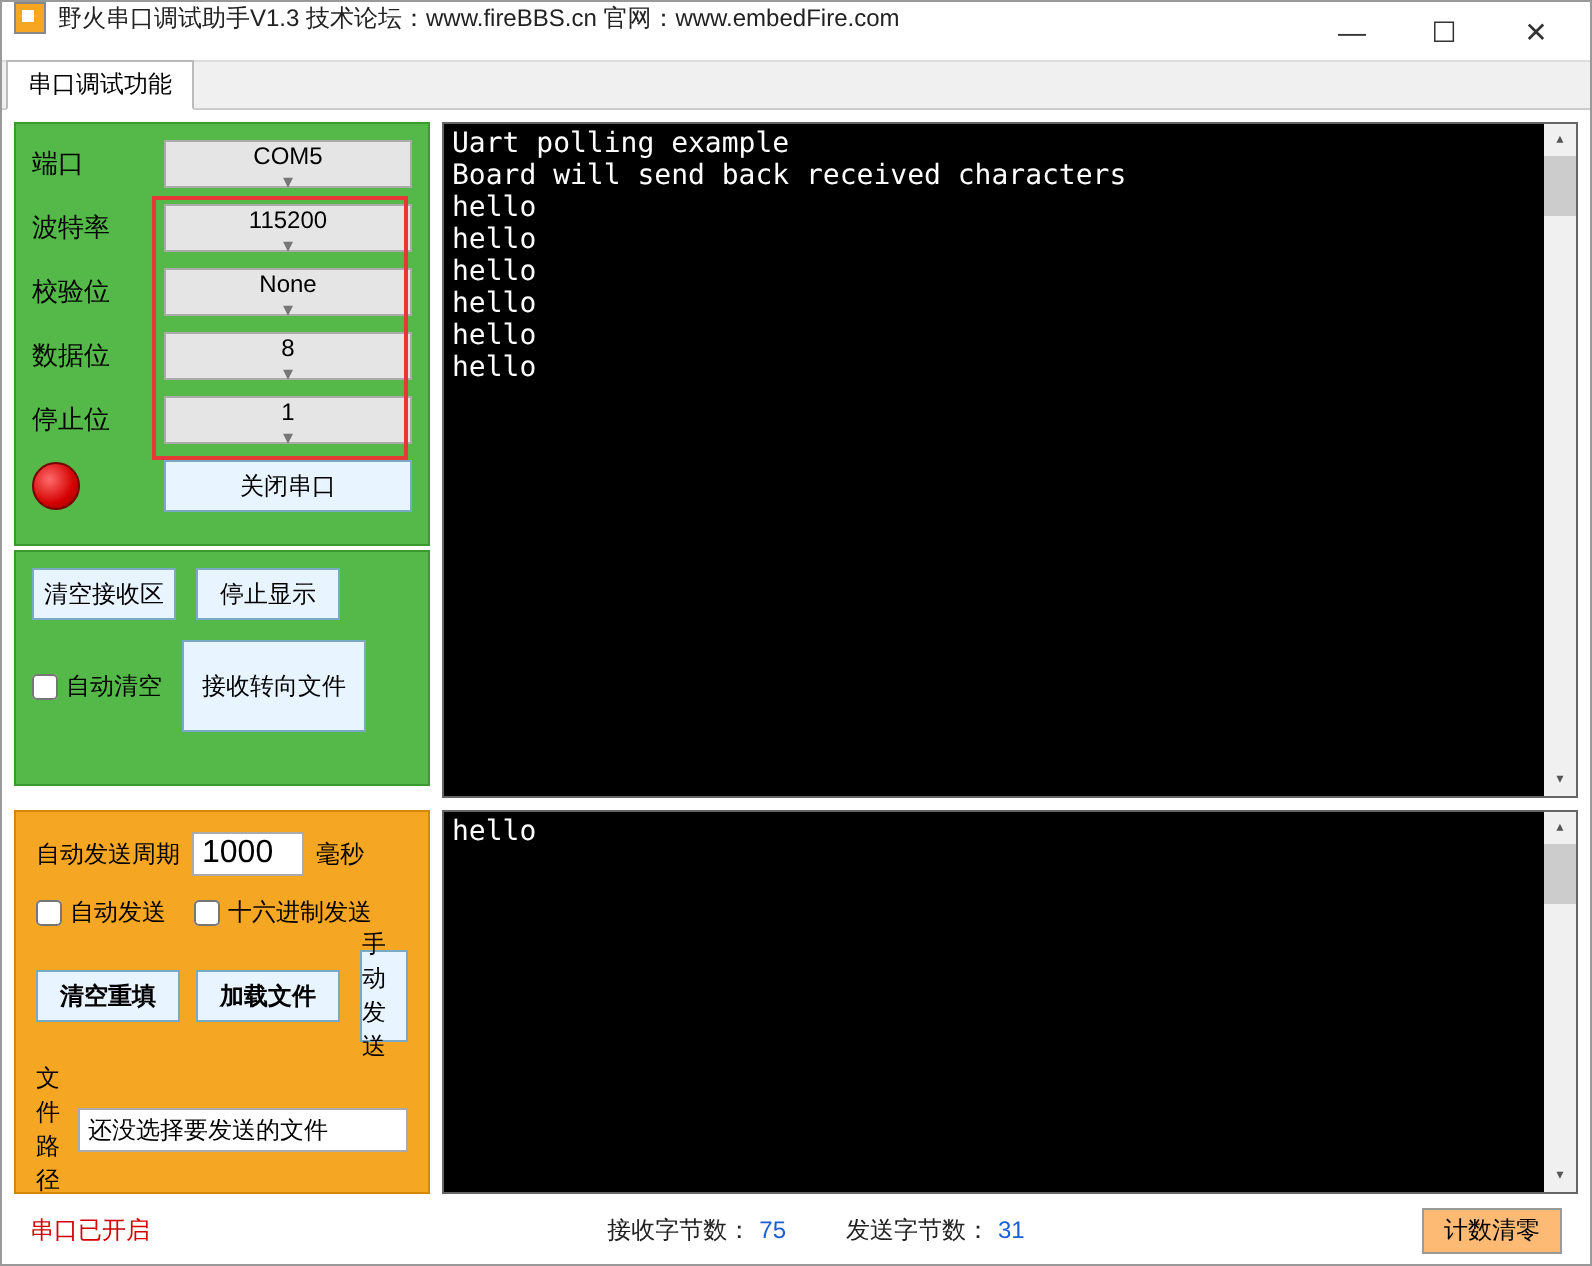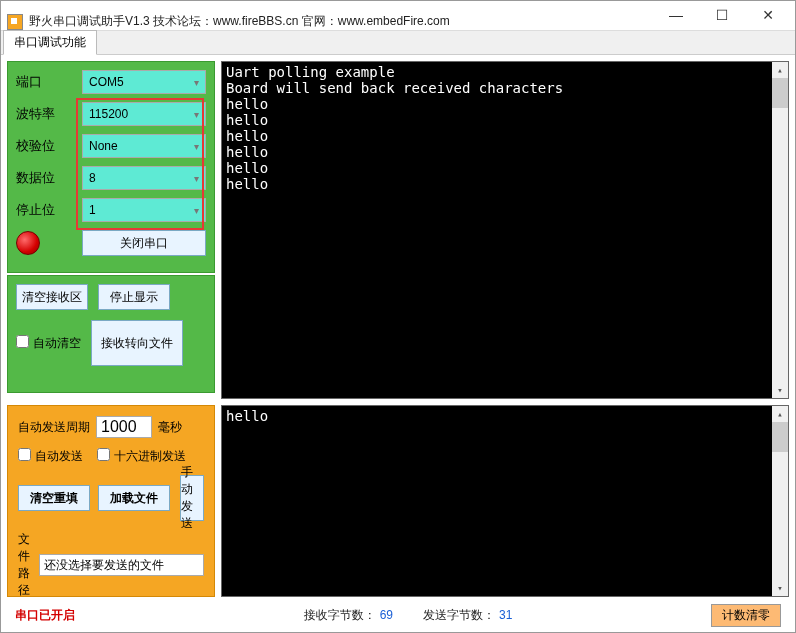--- a/index.html
+++ b/index.html
@@ -1,59 +1,59 @@
 <!DOCTYPE html>
 <html><head>
 <meta charset="utf-8">
 <style>
 * { box-sizing: border-box; margin: 0; padding: 0; }
 body { font-family: "Microsoft YaHei", SimSun, sans-serif; font-size: 12px; background: #fff; width: 796px; height: 633px; overflow: hidden; border: 1px solid #999; }
-.titlebar { height: 30px; background: #fff; display: flex; align-items: flex-end; padding: 0 4px; border-bottom: 1px solid #ddd; }
+.titlebar { height: 30px; background: #fff; display: flex; align-items: flex-start; padding: 0 4px; border-bottom: 1px solid #ddd; }
 .titlebar .icon { width: 16px; height: 16px; background: #f6a623; margin: 0 6px 0 2px; border: 1px solid #888; position: relative; }
 .titlebar .icon::after { content: ""; position: absolute; top: 3px; left: 3px; width: 6px; height: 6px; background: #fff; }
 .titlebar .title-text { font-size: 12px; color: #222; }
 .titlebar .spacer { flex: 1; }
 .winbtn { width: 46px; height: 30px; display: flex; align-items: center; justify-content: center; color: #333; font-size: 14px; font-family: sans-serif; }
 .tabbar { height: 24px; display: flex; align-items: flex-end; padding-left: 2px; background: #f0f0f0; border-bottom: 1px solid #ccc; }
 .tab { background: #fff; border: 1px solid #bbb; border-bottom: 1px solid #fff; padding: 3px 10px; font-size: 12px; position: relative; top: 1px; margin-top: 31px; }
 .content { padding: 6px; display: flex; flex-direction: column; gap: 6px; }
 .row1 { display: flex; gap: 6px; height: 338px; }
 .left-col { width: 208px; display: flex; flex-direction: column; gap: 2px; }
 .panel-green { background: #54b948; border: 1px solid #3a9a30; padding: 8px; }
 .port-panel { height: 212px; position: relative; }
 .port-grid { display: grid; grid-template-columns: 60px 1fr; gap: 8px 6px; align-items: center; }
 .port-grid .lbl { color: #000; font-size: 13px; }
-.select { height: 24px; background: #5eead4; border: 1px solid #aaa; display: flex; align-items: center; padding: 0 6px; justify-content: space-between; font-size: 12px; }
+.select { height: 24px; background: #e5e5e5; border: 1px solid #aaa; display: flex; align-items: center; padding: 0 6px; justify-content: space-between; font-size: 12px; flex-direction: column; }
 .select .chev { color: #777; font-size: 10px; }
 .red-dot { width: 24px; height: 24px; border-radius: 50%; background: radial-gradient(circle at 35% 35%, #ff6b6b, #d40000 60%, #8a0000); border: 1px solid #700; }
 .highlight-box { position: absolute; border: 2px solid #e53935; pointer-events: none; }
 .btn { background: #e8f4ff; border: 1px solid #7aa9c4; height: 26px; display: flex; align-items: center; justify-content: center; font-size: 12px; cursor: pointer; }
 .btn-sm { width: 72px; }
 .rx-panel { height: 118px; }
 .rx-top { display: flex; gap: 10px; margin-bottom: 10px; }
 .rx-bot { display: flex; gap: 10px; align-items: center; }
 .rx-checks { display: flex; flex-direction: column; gap: 10px; }
-.chk { display: flex; align-items: flex-start; gap: 4px; font-size: 12px; color: #000; }
+.chk { display: flex; align-items: center; gap: 4px; font-size: 12px; color: #000; }
 .chk input { width: 13px; height: 13px; margin: 0; }
 .terminal { flex: 1; background: #000; color: #fff; font-family: "NSimSun", "SimSun", monospace; font-size: 14px; padding: 2px 4px; white-space: pre; overflow: hidden; position: relative; border: 1px solid #666; }
 .scrollbar-v { position: absolute; right: 0; top: 0; width: 16px; height: 100%; background: #f0f0f0; }
 .scrollbar-v .thumb { position: absolute; top: 0; width: 100%; height: 30px; background: #ccc; }
 .scrollbar-v .arr { position: absolute; width: 100%; height: 16px; display: flex; align-items: center; justify-content: center; font-size: 9px; color: #555; }
 .row2 { display: flex; gap: 6px; height: 192px; }
 .panel-orange { background: #f5a623; border: 1px solid #d48806; width: 208px; padding: 10px; display: flex; flex-direction: column; gap: 10px; }
 .period-row { display: flex; align-items: center; gap: 6px; font-size: 12px; }
 .period-row input.txt { width: 56px; height: 22px; border: 1px solid #aaa; padding: 0 4px; font-size: 16px; }
 .send-chk-row { display: flex; gap: 14px; }
 .send-btn-row { display: flex; gap: 10px; align-items: center; }
 .send-btn-col { display: flex; flex-direction: row; gap: 8px; font-weight: bold; }
 .path-row { display: flex; align-items: center; gap: 6px; font-size: 12px; }
 .path-row input.txt { flex: 1; height: 22px; border: 1px solid #aaa; padding: 0 4px; font-size: 12px; }
 .terminal2 { flex: 1; background: #000; color: #fff; font-family: "NSimSun", "SimSun", monospace; font-size: 14px; padding: 2px 4px; position: relative; border: 1px solid #666; }
 .statusbar { height: 24px; display: flex; align-items: center; padding: 0 8px; gap: 30px; font-size: 12px; }
-.statusbar .open { color: #d40000; font-weight: bold; }
+.statusbar .open { color: #d40000; font-weight: normal; }
 .statusbar .stat-lbl { color: #222; }
 .statusbar .stat-val { color: #1a5fd6; margin-left: 4px; }
 .statusbar .reset-btn { margin-left: auto; background: #fdba74; border: 1px solid #999; padding: 2px 10px; }
 </style>
 </head>
 <body>
 
 <div class="titlebar">
   <div class="icon"></div>
   <span class="title-text">野火串口调试助手V1.3    技术论坛：www.fireBBS.cn    官网：www.embedFire.com</span>
@@ -171,17 +171,17 @@
         <div class="arr" style="top:0">▴</div>
         <div class="thumb" style="top:16px"></div>
         <div class="arr" style="bottom:0">▾</div>
       </div>
     </div>
   </div>
 
   <div class="statusbar">
     <span class="open">串口已开启</span>
     <span style="flex:0.5"></span>
-    <span><span class="stat-lbl">接收字节数：</span><span class="stat-val">69</span></span>
+    <span><span class="stat-lbl">接收字节数：</span><span class="stat-val">75</span></span>
     <span><span class="stat-lbl">发送字节数：</span><span class="stat-val">31</span></span>
     <div class="reset-btn">计数清零</div>
   </div>
 </div>
 
 </body></html>

